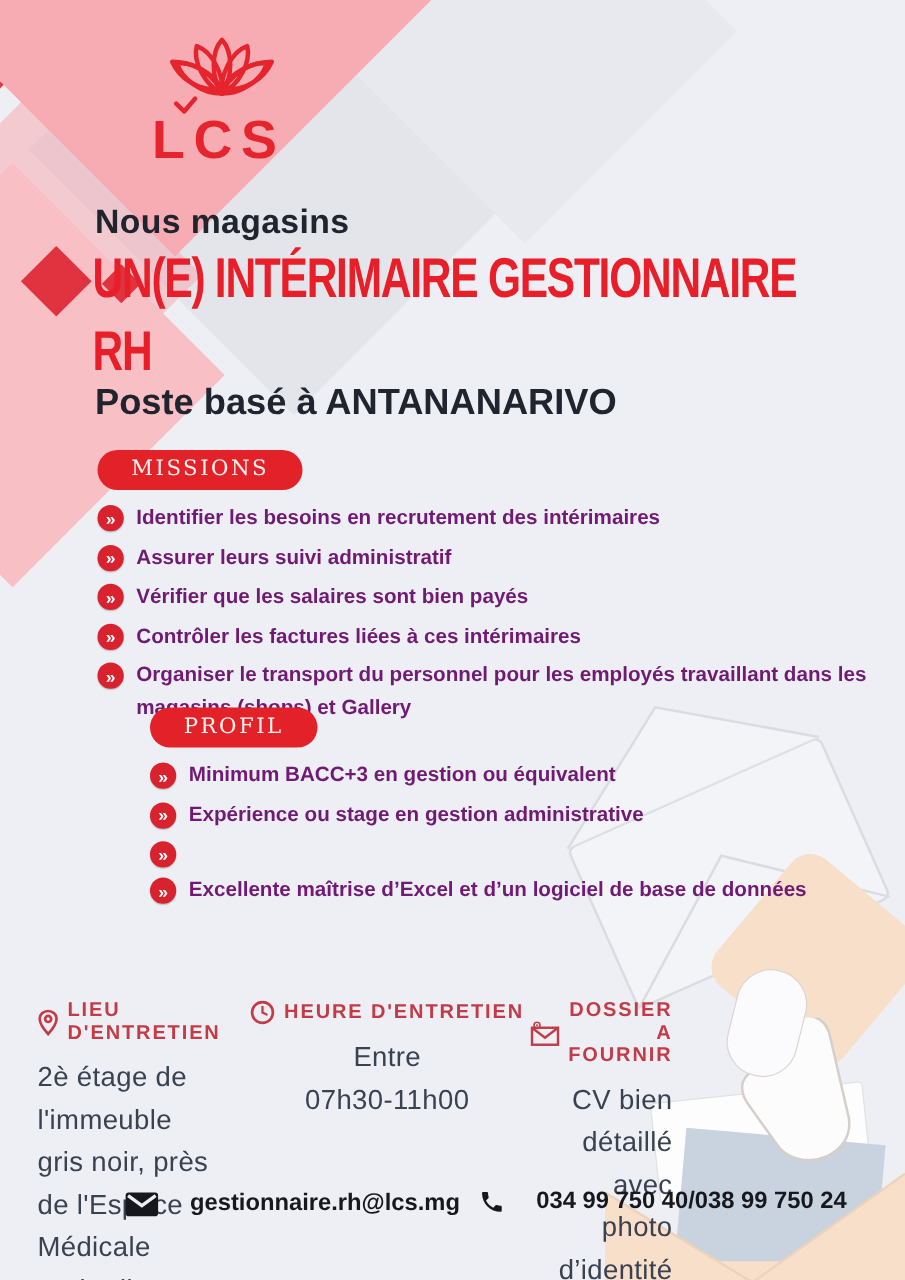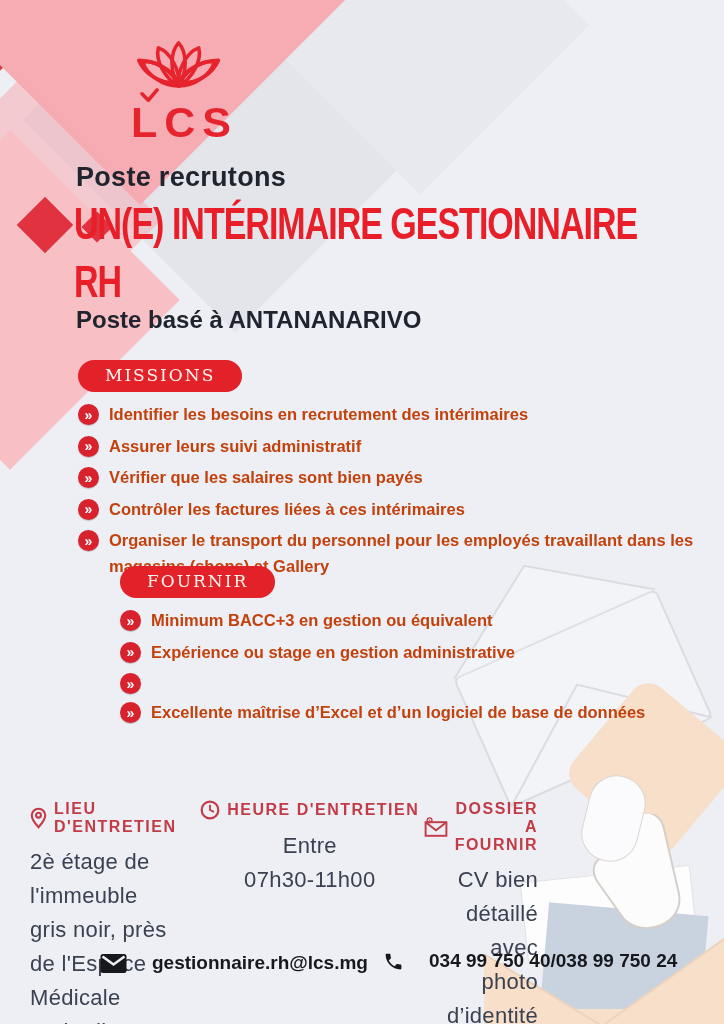--- a/index.html
+++ b/index.html
@@ -25,38 +25,38 @@
   .red-s1{left:25px; top:205px; width:40px; height:40px; background:#e0333f; z-index:3;}
   .red-s2{left:86px; top:216px; width:22px; height:22px; background:#e0333f; z-index:3;}
   .peach-diamond{left:588px; top:702px; width:132px; height:132px; border-radius:20px;
     background:var(--peach); transform:rotate(40deg);}
   .hand-blob{left:585px; top:775px; width:55px; height:85px; border-radius:28px;
     background:#fbfbfd; border:1px solid #ddd6d0; transform:rotate(14deg); z-index:2;}
   .env-outline{left:420px; top:545px; z-index:1;}
   .corner-env{right:0; bottom:0; z-index:1;}
   
   .content{position:absolute; inset:0; z-index:5;}
-  .logo-block{position:absolute; left:106px; top:19px; width:132px; text-align:right;}
+  .logo-block{position:absolute; left:106px; top:8px; width:132px; text-align:center;}
   .logo-text{color:#e6242d; font-size:43px; font-weight:bold; letter-spacing:7px;
     padding-left:6px; margin-top:-8px; line-height:1;}
   .intro{position:absolute; left:76px; top:162px; font-size:27px; font-weight:bold;
     color:var(--dark); letter-spacing:.3px;}
   .main-title{position:absolute; left:74px; top:194px; margin:0; color:var(--red);
     font-size:34px; line-height:44px; font-weight:800; letter-spacing:-1px;
     white-space:pre-line; transform:scaleY(1.32); transform-origin:left top;}
-  .subtitle{position:absolute; left:76px; top:306px; font-size:24px; font-weight:bold;
+  .subtitle{position:absolute; left:76px; top:306px; font-size:29px; font-weight:bold;
     color:var(--dark);}
   .badge{display:inline-block; background:var(--badge-red); color:#fff4ef;
     font-family:"DejaVu Serif",serif; font-size:17px; letter-spacing:2px;
     padding:5px 27px 7px; border-radius:18px;}
   .missions{position:absolute; left:78px; top:360px;}
   .profil{position:absolute; left:120px; top:566px;}
   .list{margin-top:10px;}
   .item{display:flex; gap:10px; margin-bottom:6px; align-items:flex-start;}
-  .item-text{font-size:16.5px; font-weight:bold; color:#c2410c; line-height:1.55;
+  .item-text{font-size:16.5px; font-weight:bold; color:#701a75; line-height:1.55;
     max-width:610px;}
   .profil .item-text{max-width:560px;}
   .bullet{flex:0 0 auto; width:21px; height:21px; border-radius:50%;
     background:var(--bullet-red); color:#fff; display:flex; align-items:center;
     justify-content:center; font-size:14px; font-weight:bold; margin-top:2px;
     box-shadow:0 1px 1px rgba(0,0,0,.2);}
   .details{position:absolute; top:800px; left:0; width:580px; display:flex;}
   .d-col{box-sizing:border-box;}
   .d-col.c1{width:218px; padding-left:30px;}
   .d-col.c2{width:258px; text-align:center;}
@@ -122,21 +122,21 @@
           <use href="#petal" transform="rotate(-56)"></use>
           <use href="#petal" transform="rotate(56)"></use>
           <path d="M-4 -4 C -24 -4 -42 -14 -50 -32 C -28 -32 -10 -20 -2 -8 Z"></path>
           <path d="M4 -4 C 24 -4 42 -14 50 -32 C 28 -32 10 -20 2 -8 Z"></path>
           <path d="M-46 10 l8 8 l11 -13"></path>
         </g>
       </svg>
       <div class="logo-text">LCS</div>
     </div>
 
-    <div class="intro">Poste recrutons</div>
+    <div class="intro">Nous magasins</div>
     <h1 class="main-title">UN(E) INTÉRIMAIRE GESTIONNAIRE
 RH</h1>
     <div class="subtitle">Poste basé à ANTANANARIVO</div>
 
     <div class="missions">
       <span class="badge">MISSIONS</span>
       <div class="list">
 
           <div class="item">
             <span class="bullet">»</span>
@@ -159,21 +159,21 @@
           </div>
 
           <div class="item">
             <span class="bullet">»</span>
             <span class="item-text">Organiser le transport du personnel pour les employés travaillant dans les magasins (shops) et Gallery</span>
           </div>
         </div>
     </div>
 
     <div class="profil">
-      <span class="badge">FOURNIR</span>
+      <span class="badge">PROFIL</span>
       <div class="list">
 
           <div class="item">
             <span class="bullet">»</span>
             <span class="item-text">Minimum BACC+3 en gestion ou équivalent</span>
           </div>
 
           <div class="item">
             <span class="bullet">»</span>
             <span class="item-text">Expérience ou stage en gestion administrative</span>

